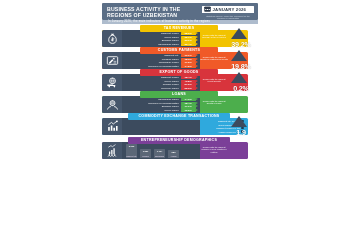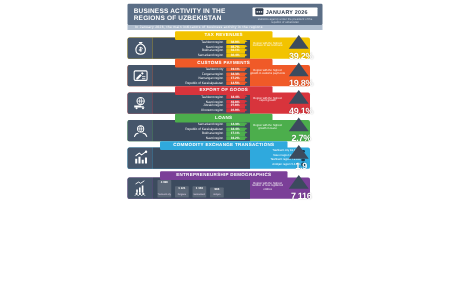--- a/index.html
+++ b/index.html
@@ -303,21 +303,21 @@
               <div class="rw">
                 <div class="nm">Khorezm region</div>
                 <div class="vl" style="background: rgb(216, 52, 60);">22.9%</div>
                 <div class="tail" style="color: rgb(216, 52, 60);"></div>
               </div>
             </div>
           </div>
           <div class="note">Region with the highest export growth</div>
           <div class="bigwrap">
             <div class="peak" style="border-bottom-color: rgb(60, 75, 94);"></div>
-            <div class="bigval">49.1%</div>
+            <div class="bigval">0.2%</div>
           </div>
         </div>
         <div class="sect" style="top: 90.5px; height: 24px;">
           <div class="band" style="background: rgb(76, 174, 76);"></div>
           <div class="ribbon" style="background: rgb(76, 174, 76);">
             <span>LOANS</span>
           </div>
           <div class="iconbox">
             <svg width="13" height="13" viewBox="0 0 24 24">
               <circle cx="12" cy="9.5" r="4.6" fill="none" stroke="#ffffff" stroke-width="1.5"></circle>
@@ -343,24 +343,20 @@
                 <div class="tail" style="color: rgb(76, 174, 76);"></div>
               </div>
               <div class="rw">
                 <div class="nm">Navoi region</div>
                 <div class="vl" style="background: rgb(76, 174, 76);">16.2%</div>
                 <div class="tail" style="color: rgb(76, 174, 76);"></div>
               </div>
             </div>
           </div>
           <div class="note">Region with the highest growth in loans</div>
-          <div class="bigwrap">
-            <div class="peak" style="border-bottom-color: rgb(60, 75, 94);"></div>
-            <div class="bigval">2.7%</div>
-          </div>
         </div>
         <div class="sect" style="top: 112.5px; height: 24px;">
           <div class="band" style="background: rgb(47, 169, 221);"></div>
           <div class="ribbon wide" style="background: rgb(47, 169, 221);">
             <span>COMMODITY EXCHANGE TRANSACTIONS</span>
           </div>
           <div class="iconbox">
             <svg width="13" height="13" viewBox="0 0 24 24">
               <path d="M4 20h3v-7H4zM8.8 20h3v-10h-3zM13.6 20h3v-5.5h-3zM18.4 20h3v-9h-3z" fill="#ffffff"></path>
               <path d="M5 8.5l5-4 3.5 2.8L20 2.5" fill="none" stroke="#ffffff" stroke-width="1.5" stroke-linecap="round"></path>
@@ -419,21 +415,17 @@
             <div class="ed-bar" style="left: 28px; height: 8.8px;">
               <div class="bv">1 104</div>
               <div class="bl">Samarkand</div>
             </div>
             <div class="ed-bar" style="left: 42px; height: 8px;">
               <div class="bv">986</div>
               <div class="bl">Andijan</div>
             </div>
           </div>
           <div class="note">Region with the highest number of new registered entities</div>
-          <div class="bigwrap">
-            <div class="peak" style="border-bottom-color: rgb(60, 75, 94);"></div>
-            <div class="bigval">7 116</div>
-          </div>
         </div>
       </div>
 
   </div>
 </div>
 
 </body></html>

